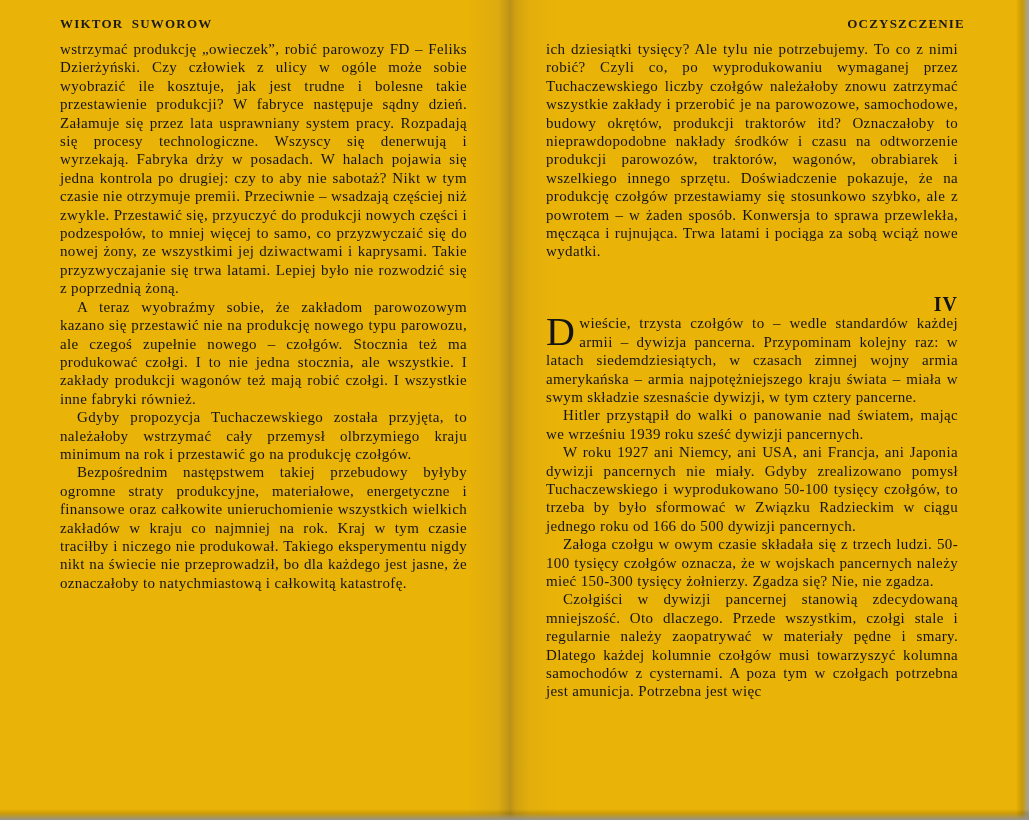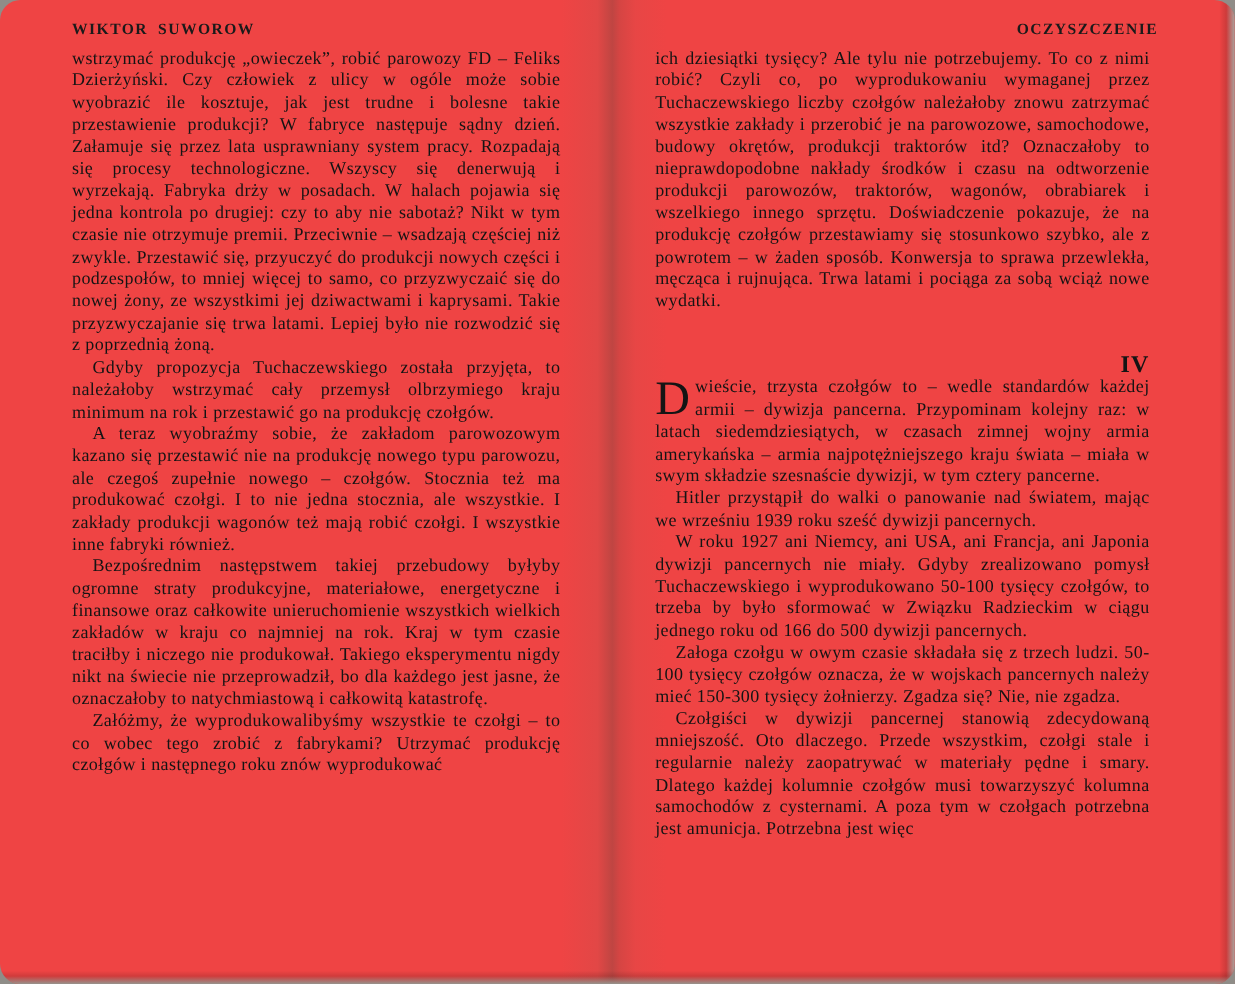--- a/index.html
+++ b/index.html
@@ -4,25 +4,24 @@
 <style>
   html, body {
     margin: 0;
     padding: 0;
     background: #8f8d88;
   }
   .spread {
     position: relative;
     width: 1029px;
     height: 820px;
-    background: #ef4444;
+    background: #eab308;
     overflow: hidden;
     font-family: "Liberation Serif", "DejaVu Serif", serif;
     color: #141414;
-    border-radius: 17px;
   }
   .page { position: absolute; top: 0; height: 820px; }
   .page-left  { left: 0;   width: 505px; }
   .page-right { left: 505px; width: 524px; }
 
   .running-head {
     position: absolute;
     top: 16px;
     font-weight: bold;
     font-size: 13px;
@@ -100,24 +99,23 @@
 </style>
 </head>
 <body>
 
 <div class="spread">
 
   <section class="page page-left">
     <div class="running-head">WIKTOR  SUWOROW</div>
     <div class="text-block">
       <p class="cont">wstrzymać produkcję „owieczek”, robić parowozy FD – Feliks Dzierżyński. Czy człowiek z ulicy w ogóle może sobie wyobrazić ile kosztuje, jak jest trudne i bolesne takie przestawienie produkcji? W fabryce następuje sądny dzień. Załamuje się przez lata usprawniany system pracy. Rozpadają się procesy technologiczne. Wszyscy się denerwują i wyrzekają. Fabryka drży w posadach. W halach pojawia się jedna kontrola po drugiej: czy to aby nie sabotaż? Nikt w tym czasie nie otrzymuje premii. Przeciwnie – wsadzają częściej niż zwykle. Przestawić się, przyuczyć do produkcji nowych części i podzespołów, to mniej więcej to samo, co przyzwyczaić się do nowej żony, ze wszystkimi jej dziwactwami i kaprysami. Takie przyzwyczajanie się trwa latami. Lepiej było nie rozwodzić się z poprzednią żoną.</p>
+      <p>A teraz wyobraźmy sobie, że zakładom parowozowym kazano się przestawić nie na produkcję nowego typu parowozu, ale czegoś zupełnie nowego – czołgów. Stocznia też ma produkować czołgi. I to nie jedna stocznia, ale wszystkie. I zakłady produkcji wagonów też mają robić czołgi. I wszystkie inne fabryki również.</p>
       <p>Gdyby propozycja Tuchaczewskiego została przyjęta, to należałoby wstrzymać cały przemysł olbrzymiego kraju minimum na rok i przestawić go na produkcję czołgów.</p>
-      <p>A teraz wyobraźmy sobie, że zakładom parowozowym kazano się przestawić nie na produkcję nowego typu parowozu, ale czegoś zupełnie nowego – czołgów. Stocznia też ma produkować czołgi. I to nie jedna stocznia, ale wszystkie. I zakłady produkcji wagonów też mają robić czołgi. I wszystkie inne fabryki również.</p>
       <p>Bezpośrednim następstwem takiej przebudowy byłyby ogromne straty produkcyjne, materiałowe, energetyczne i finansowe oraz całkowite unieruchomienie wszystkich wielkich zakładów w kraju co najmniej na rok. Kraj w tym czasie traciłby i niczego nie produkował. Takiego eksperymentu nigdy nikt na świecie nie przeprowadził, bo dla każdego jest jasne, że oznaczałoby to natychmiastową i całkowitą katastrofę.</p>
-      <p>Załóżmy, że wyprodukowalibyśmy wszystkie te czołgi – to co wobec tego zrobić z fabrykami? Utrzymać produkcję czołgów i następnego roku znów wyprodukować</p>
     </div>
     <div class="page-num">198</div>
   </section>
 
   <section class="page page-right">
     <div class="running-head">OCZYSZCZENIE</div>
     <div class="text-block">
       <p class="cont">ich dziesiątki tysięcy? Ale tylu nie potrzebujemy. To co z nimi robić? Czyli co, po wyprodukowaniu wymaganej przez Tuchaczewskiego liczby czołgów należałoby znowu zatrzymać wszystkie zakłady i przerobić je na parowozowe, samochodowe, budowy okrętów, produkcji traktorów itd? Oznaczałoby to nieprawdopodobne nakłady środków i czasu na odtworzenie produkcji parowozów, traktorów, wagonów, obrabiarek i wszelkiego innego sprzętu. Doświadczenie pokazuje, że na produkcję czołgów przestawiamy się stosunkowo szybko, ale z powrotem – w żaden sposób. Konwersja to sprawa przewlekła, męcząca i rujnująca. Trwa latami i pociąga za sobą wciąż nowe wydatki.</p>
       <div class="section-start">
         <div class="section-marker">IV</div>

